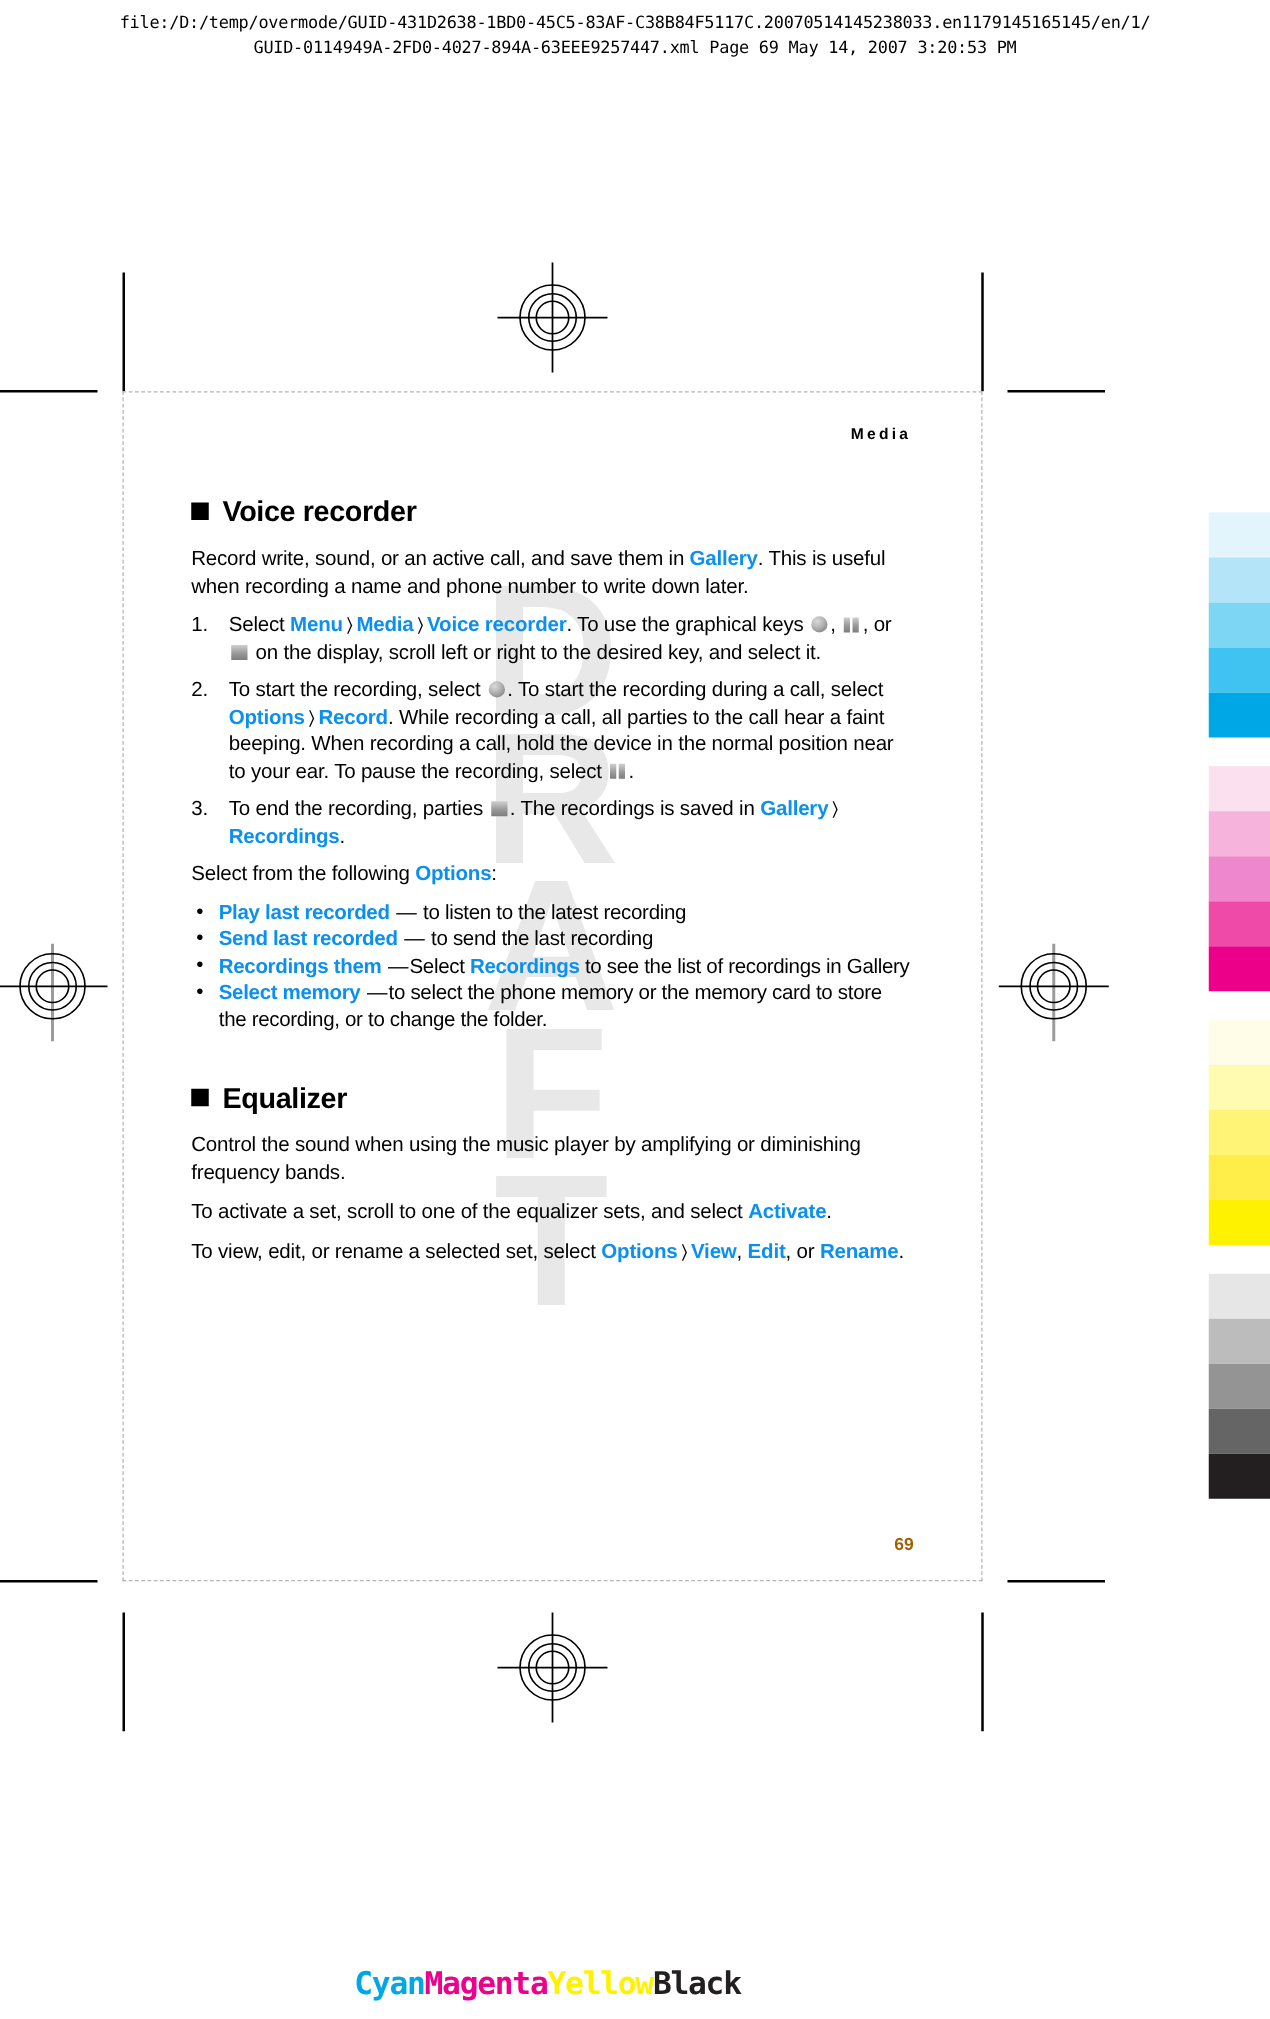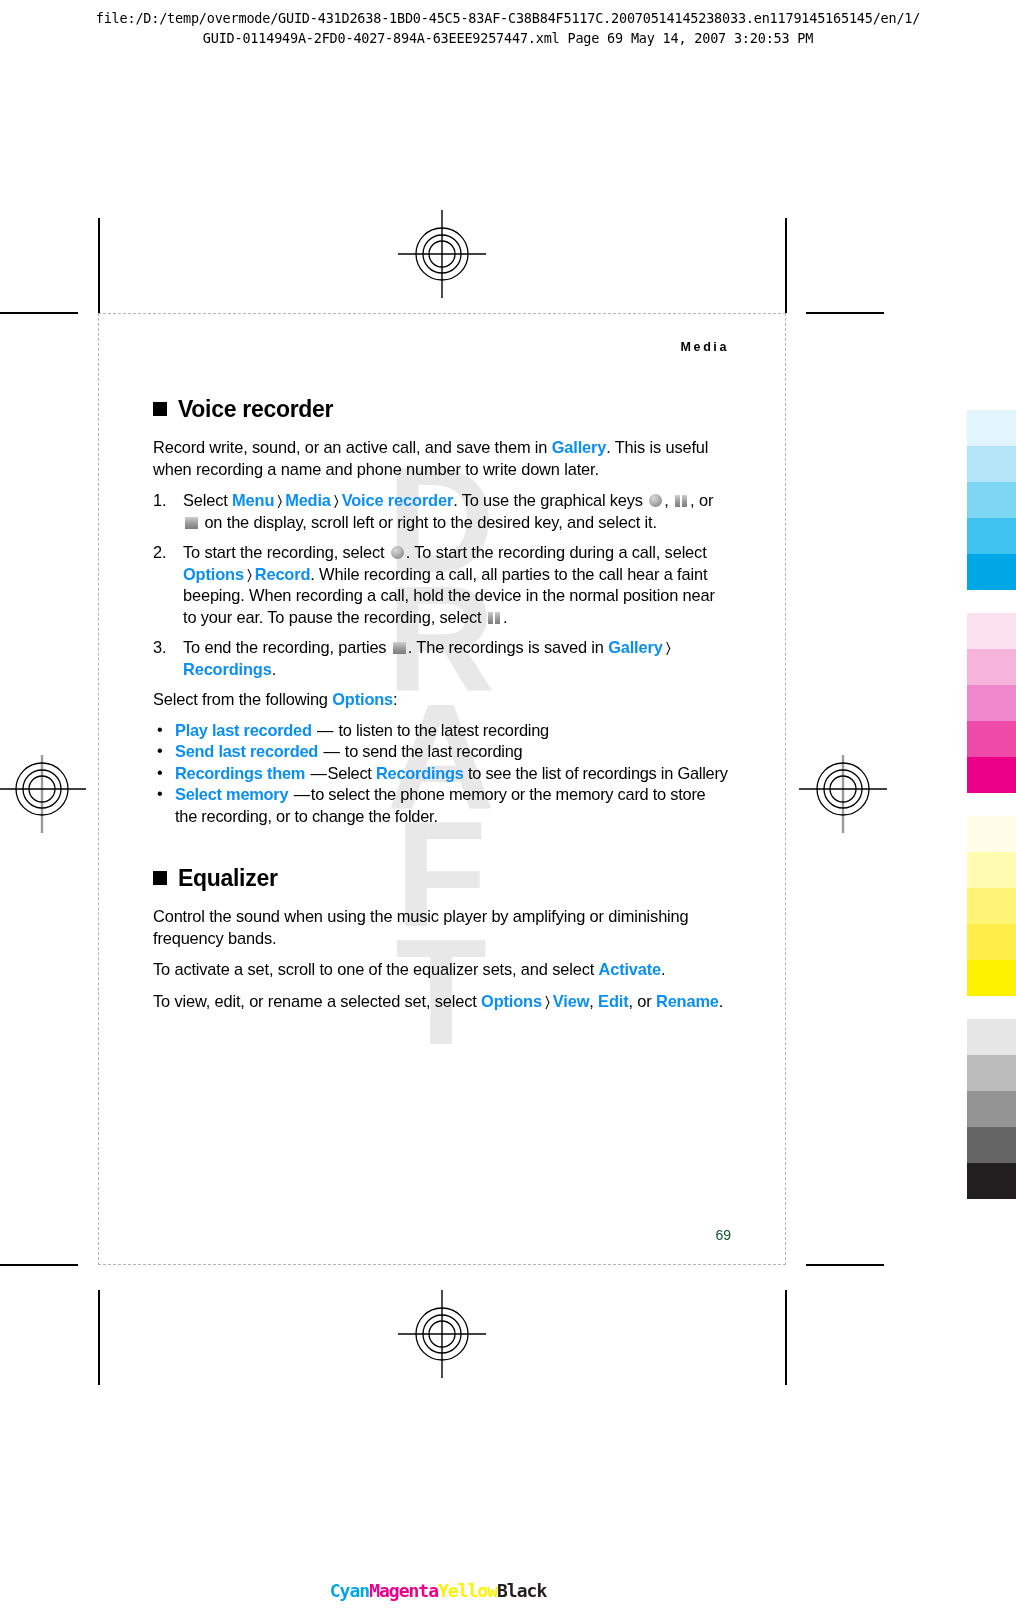--- a/index.html
+++ b/index.html
@@ -216,22 +216,22 @@
   .gkey-stop {
     width: 13px; height: 12px;
     background: linear-gradient(to bottom, #cfcfcf 0%, #9a9a9a 55%, #7d7d7d 100%);
   }
 
   .folio {
     position: absolute;
     right: 55px;
     bottom: 22px;
     font-size: 14px;
-    font-weight: normal;
-    color: #14532d;
+    font-weight: bold;
+    color: #a16207;
     z-index: 1;
     margin-top: 20px;
   }
 
   
   .colorbar {
     position: absolute;
     left: 967px;
     top: 410px;
     width: 49px;
@@ -243,21 +243,21 @@
   .colorbar .gap { height: 23px; }
 
   
   .cmyk-legend {
     position: absolute;
     left: 0;
     bottom: 14px;
     width: 876px;
     text-align: center;
     font-family: "DejaVu Sans Mono", monospace;
-    font-size: 18px;
+    font-size: 25px;
     font-weight: bold;
     letter-spacing: -1px;
   }
 </style>
 </head>
 <body>
 
 <div class="print-header">
   <span>file:/D:/temp/overmode/GUID-431D2638-1BD0-45C5-83AF-C38B84F5117C.20070514145238033.en1179145165145/en/1/</span>
   <span class="line2">GUID-0114949A-2FD0-4027-894A-63EEE9257447.xml     Page 69    May 14, 2007 3:20:53 PM</span>

